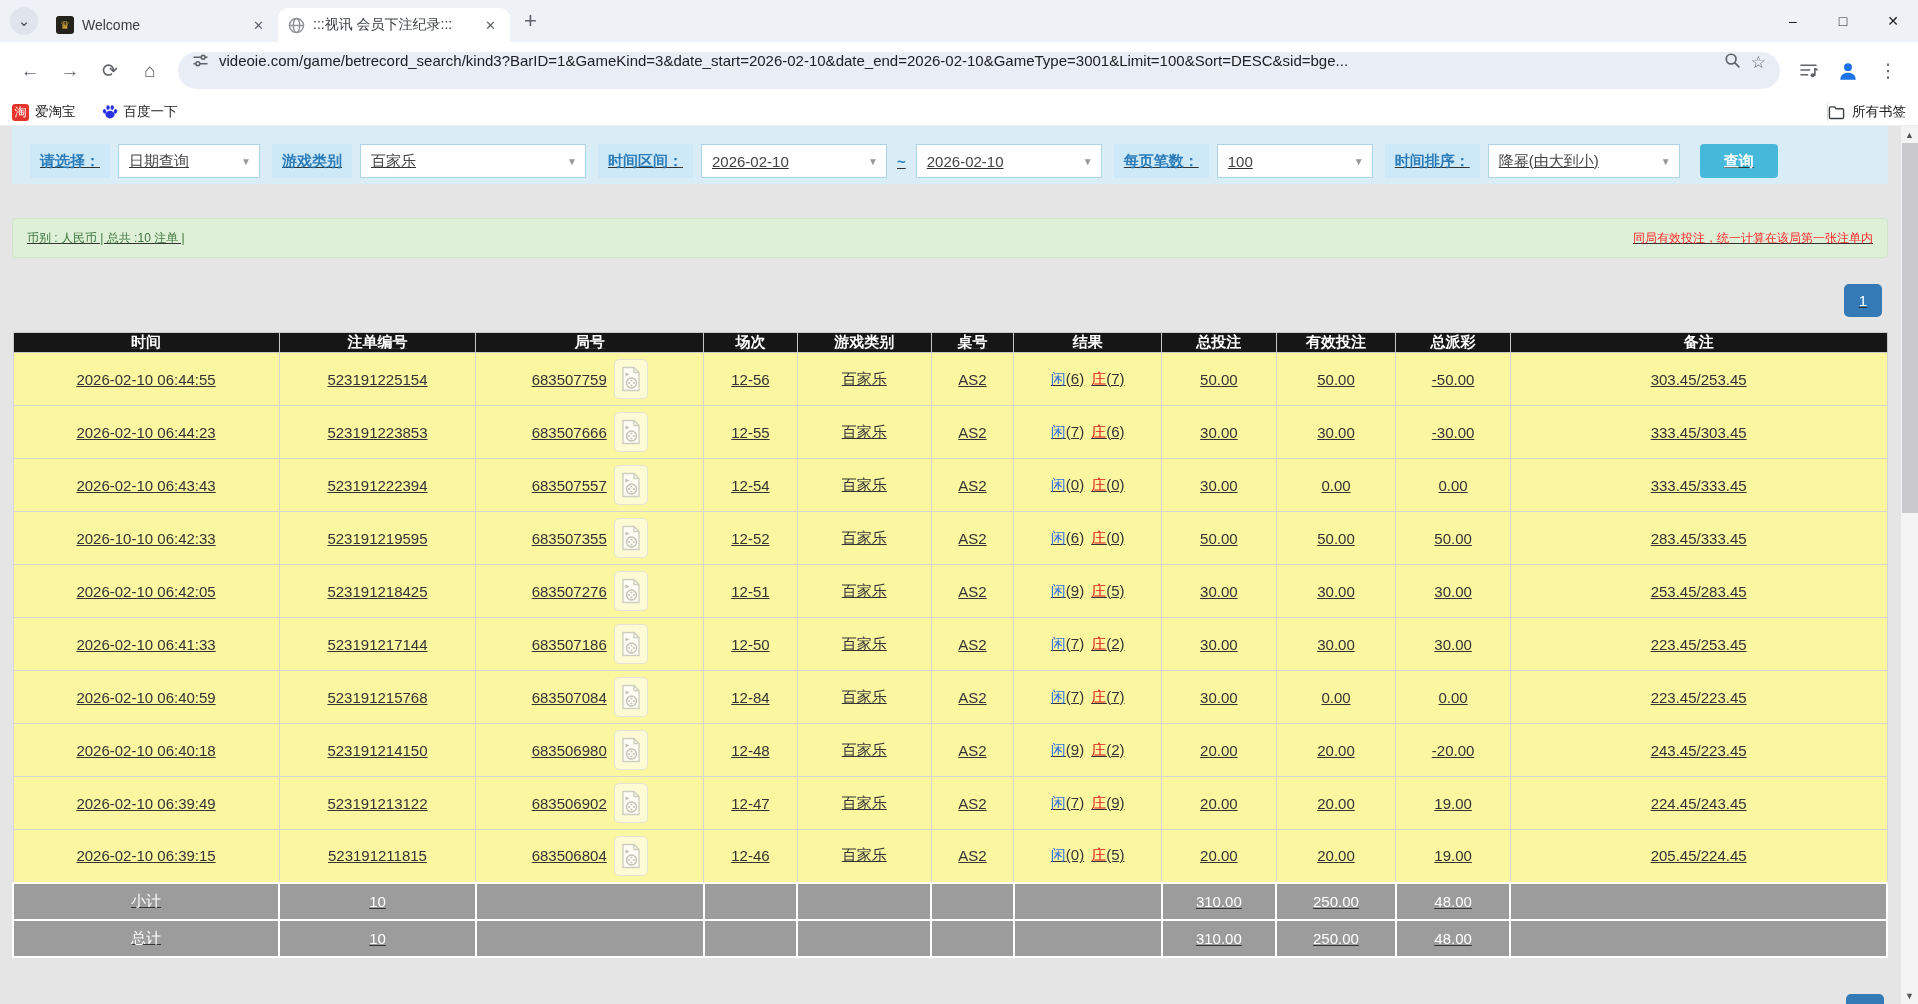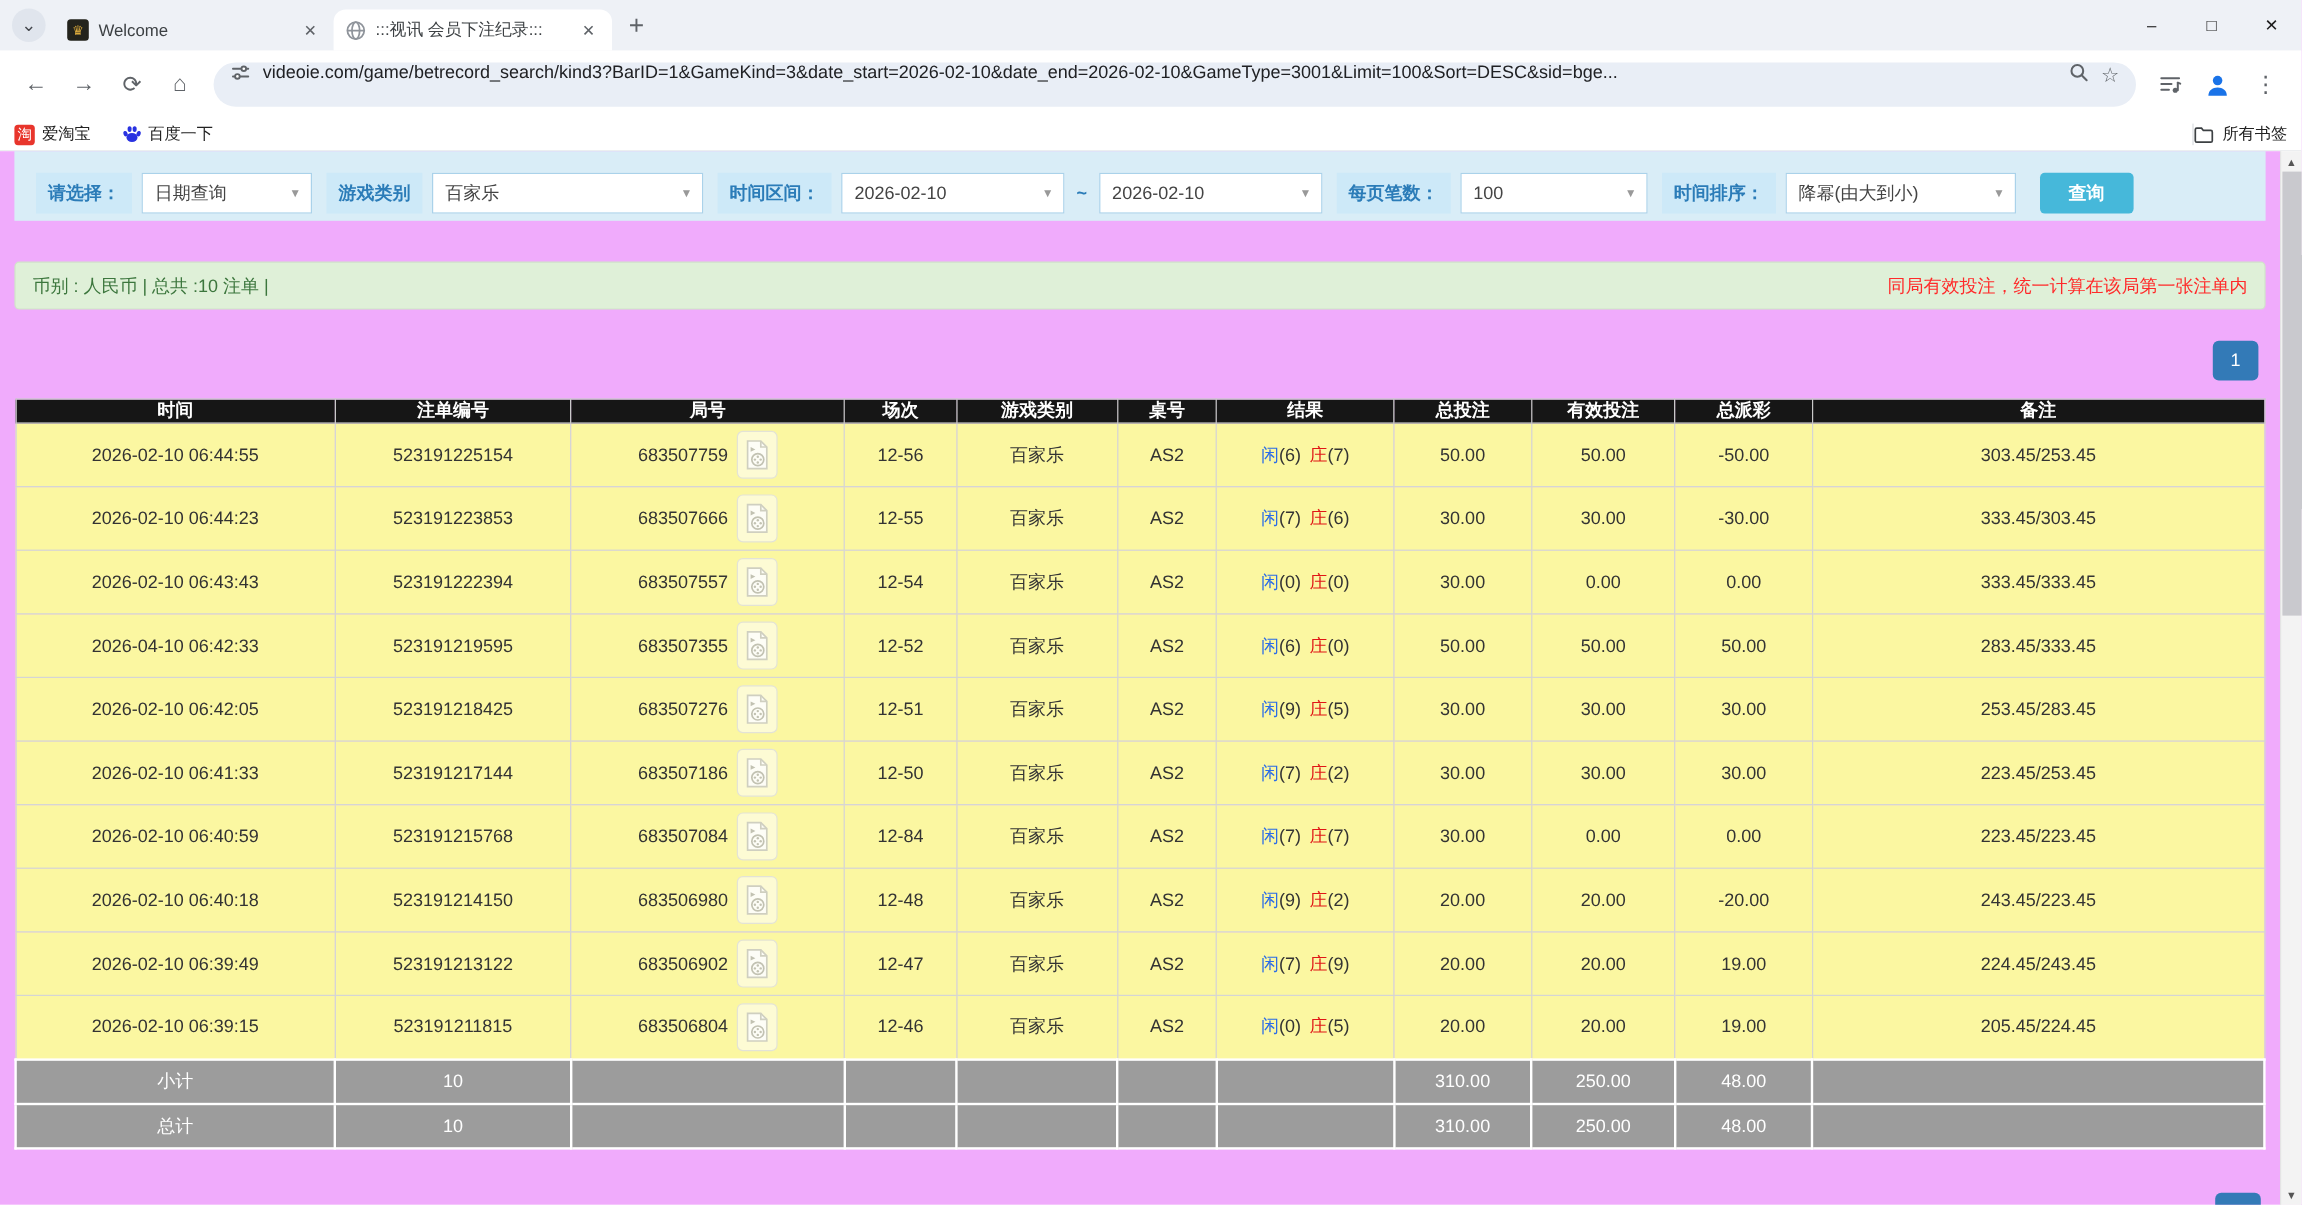--- a/index.html
+++ b/index.html
@@ -31,37 +31,37 @@
   .omni-url { flex: 1; white-space: nowrap; overflow: hidden; }
   .omni-star { font-size: 17px; color: #5f6368; }
   .bookmarks-bar { height: 27px; background: #fff; display: flex; align-items: center;
     padding: 0 12px; font-size: 13.5px; color: #222; border-bottom: 1px solid #eceef0; }
   .bm-item { display: flex; align-items: center; gap: 6px; margin-right: 26px; cursor: pointer; }
   .bm-tao { width: 17px; height: 17px; background: #e8352c; border-radius: 3px; color: #fff;
     font-size: 12px; display: flex; align-items: center; justify-content: center; }
   .bm-right { margin-left: auto; display: flex; align-items: center; gap: 7px;
     border-left: 1px solid #dadce0; cursor: pointer; }
   
-  .page { position: relative; width: 1900px; height: 878px; background: #f0abfc; }
+  .page { position: relative; width: 1900px; height: 878px; background: #e5e5e5; text-decoration: underline; }
   .filter-panel { margin: 0 12px; height: 58px; background: #d9edf7;
     display: flex; align-items: flex-end; gap: 8px; padding: 0 10px 6px 18px; }
   .chip { background: #cde9f8; color: #2b7cb8; font-weight: bold; font-size: 15px; height: 34px;
     display: flex; align-items: center; padding: 0 10px; white-space: nowrap; }
   .sel { position: relative; height: 34px; background: #fff; border: 1px solid #aad2ea;
     display: flex; align-items: center; padding: 0 26px 0 10px; font-size: 15px; color: #444;
     white-space: nowrap; cursor: pointer; }
   .sel .caret { position: absolute; right: 8px; color: #999; font-size: 10px; }
   .w-query { width: 142px; } .w-game { width: 226px; } .w-date { width: 186px; align-items: center; }
   .w-limit { width: 156px; } .w-sort { width: 192px; }
   .tilde { color: #2b7cb8; font-weight: bold; font-size: 15px; margin: 0 2px 8px; }
   .btn-query { height: 34px; background: #46b8da; color: #fff; border: none; border-radius: 4px;
     font-size: 15px; font-weight: bold; padding: 0 24px; margin-left: 12px; cursor: pointer; }
   .summary-bar { margin: 34px 12px 0; height: 40px; background: #dff0d8; border: 1px solid #d0e6c8;
     border-radius: 4px; display: flex; align-items: center; justify-content: space-between;
-    padding: 0 14px; font-size: 15px; }
+    padding: 0 14px; font-size: 12px; }
   .summary-left { color: #3c763d; }
   .summary-right { color: #ff2a2a; }
   .pg-row { display: flex; justify-content: flex-end; margin: 26px 18px 15px 12px; }
   .pg-btn { width: 38px; height: 33px; background: #337ab7; color: #fff; border-radius: 5px;
     display: flex; align-items: center; justify-content: center; font-size: 15px; cursor: pointer; }
   .pg-partial { position: absolute; right: 16px; top: 868px; width: 38px; height: 30px;
     background: #337ab7; border-radius: 5px; }
   
   table.bets { width: 1876px; margin-left: 12px; border-collapse: collapse; table-layout: fixed; font-size: 15px; }
   table.bets thead th { background: #161616; color: #fff; font-weight: bold; height: 16px;
@@ -348,21 +348,21 @@
         <td>AS2</td>
         <td>
           <span class="res-p">闲</span><span class="res-n">(0)</span><span class="res-b">庄</span><span class="res-n">(0)</span>
         </td>
         <td class="blue">30.00</td>
         <td>0.00</td>
         <td>0.00</td>
         <td>333.45/333.45</td>
       </tr>
         <tr class="hl">
-        <td>2026-04-10 06:42:33</td>
+        <td>2026-10-10 06:42:33</td>
         <td>523191219595</td>
         <td>
           <div class="round-wrap">
             <span>683507355</span>
             <span class="vbtn">
               <svg width="20" height="26" viewBox="0 0 20 26" fill="none">
                   <path d="M2 1.5h11l5 5v18H2z" fill="#fdfdf6" stroke="#cfcfc0" stroke-width="1.4"></path>
                   <path d="M13 1.5v5h5" fill="none" stroke="#cfcfc0" stroke-width="1.4"></path>
                   <path d="M4.5 6.5l4 2-4 2z" fill="#c2c2b2"></path>
                   <circle cx="10.5" cy="17" r="5" fill="none" stroke="#c2c2b2" stroke-width="1.4"></circle>

